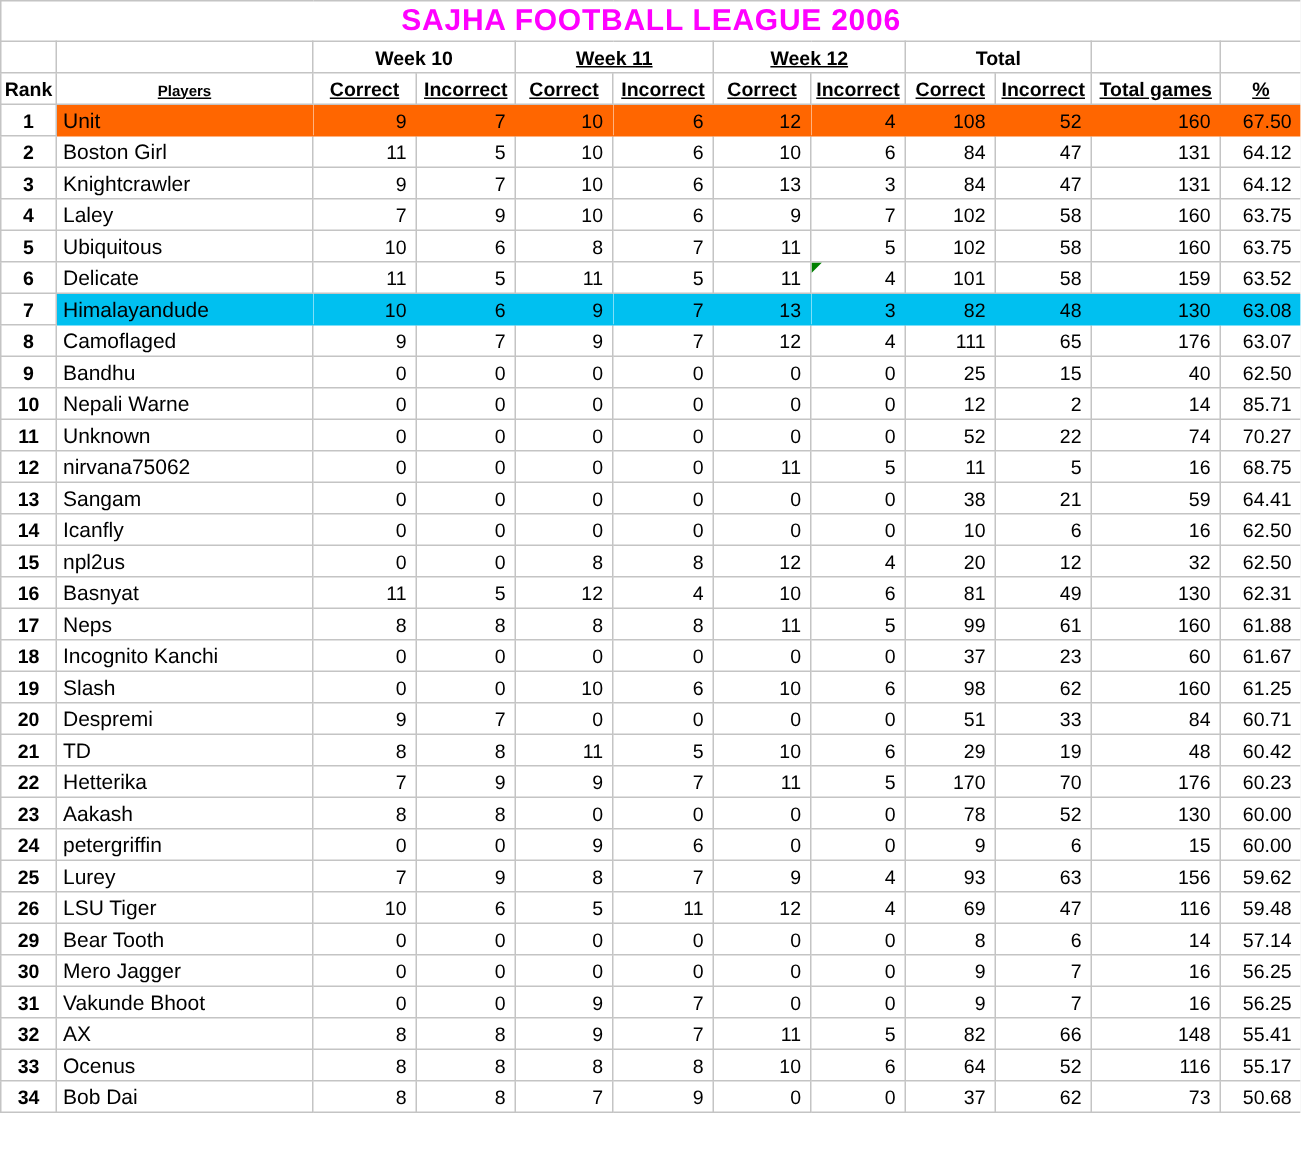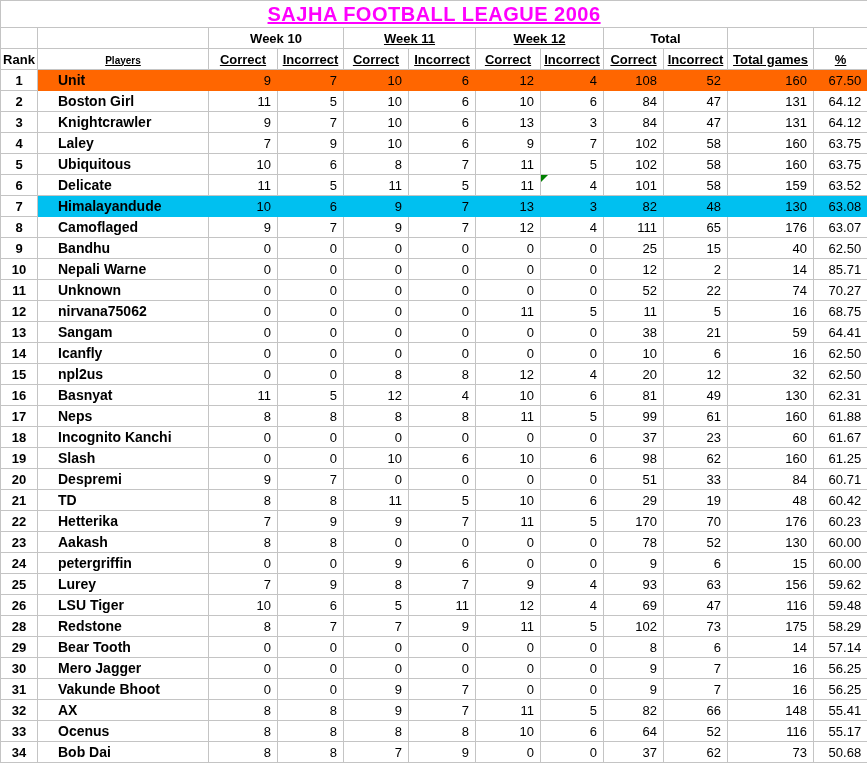--- a/index.html
+++ b/index.html
@@ -1,26 +1,26 @@
 <!DOCTYPE html>
 <html style="--title-color: #FF00FF; --hl-orange: #FF6600; --hl-cyan: #00C0F0; --flag-green: #008000;"><head>
 <meta charset="utf-8">
 <style>
   html,body{margin:0;padding:0;background:#fff;}
   body{font-family:"Liberation Sans",sans-serif;color:#000;}
   .sheet{width:867px;height:784px;overflow:hidden;background:#fff;}
   table{border-collapse:collapse;table-layout:fixed;width:867px;}
   td,th{border:1px solid #c4c4c4;overflow:hidden;white-space:nowrap;padding:0;height:20px;vertical-align:middle;}
-  tr.title-row td{height:26px;text-decoration:underline;}
+  tr.title-row td{height:26px;}
   .title{color:var(--title-color);font-size:20px;font-weight:bold;text-align:center;letter-spacing:0.5px;}
   th{font-weight:bold;font-size:13px;background:#fff;}
   th .u{text-decoration:underline;}
   th.players-h span{font-size:10px;}
   td.rank{text-align:center;font-weight:bold;font-size:13px;}
-  td.player{text-align:left;font-weight:bold;font-size:14px;padding-left:20px;}
+  td.player{text-align:left;font-weight:normal;font-size:14px;padding-left:4px;}
   td.num{text-align:right;font-size:13px;padding-right:6px;position:relative;}
   tr.hl-orange td.player,tr.hl-orange td.num{background:var(--hl-orange);border-color:var(--hl-orange);}
   tr.hl-cyan td.player,tr.hl-cyan td.num{background:var(--hl-cyan);border-color:var(--hl-cyan);margin-top:22px;}
   .corner-flag{position:absolute;top:0;left:0;width:0;height:0;
     border-top:7px solid var(--flag-green);border-right:7px solid transparent;}
 </style>
 </head>
 <body>
 
 <div class="sheet">
@@ -427,34 +427,20 @@
     <td class="num">5</td>
     <td class="num">11</td>
     <td class="num">12</td>
     <td class="num">4</td>
     <td class="num">69</td>
     <td class="num">47</td>
     <td class="num">116</td>
     <td class="num">59.48</td>
   </tr>
         <tr>
-    <td class="rank">28</td>
-    <td class="player">Redstone</td>
-    <td class="num">8</td>
-    <td class="num">7</td>
-    <td class="num">7</td>
-    <td class="num">9</td>
-    <td class="num">11</td>
-    <td class="num">5</td>
-    <td class="num">102</td>
-    <td class="num">73</td>
-    <td class="num">175</td>
-    <td class="num">58.29</td>
-  </tr>
-        <tr>
     <td class="rank">29</td>
     <td class="player">Bear Tooth</td>
     <td class="num">0</td>
     <td class="num">0</td>
     <td class="num">0</td>
     <td class="num">0</td>
     <td class="num">0</td>
     <td class="num">0</td>
     <td class="num">8</td>
     <td class="num">6</td>

